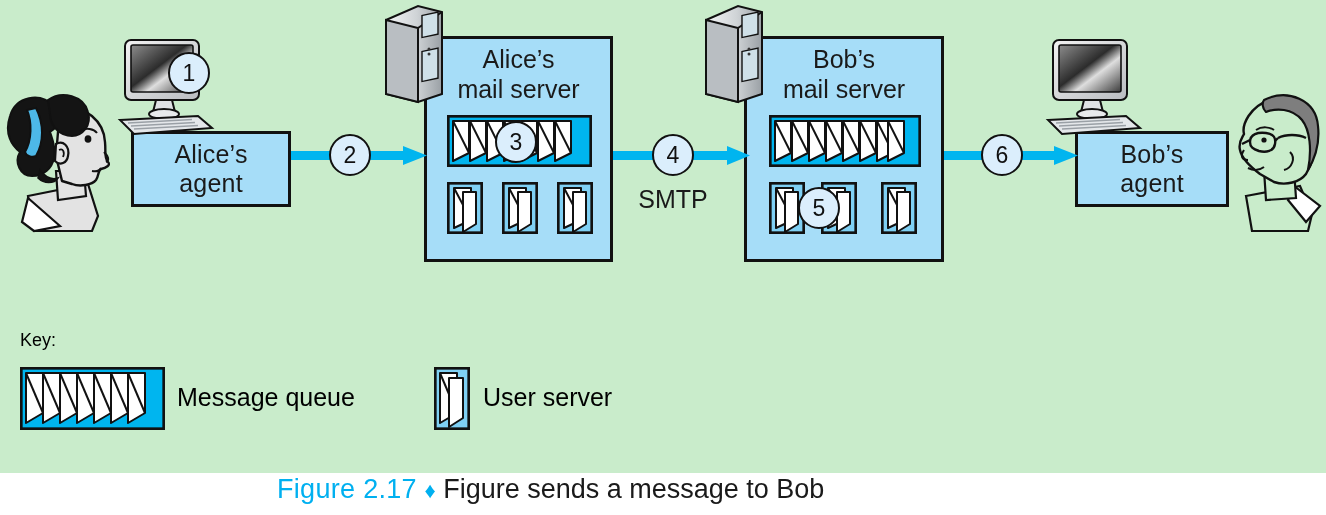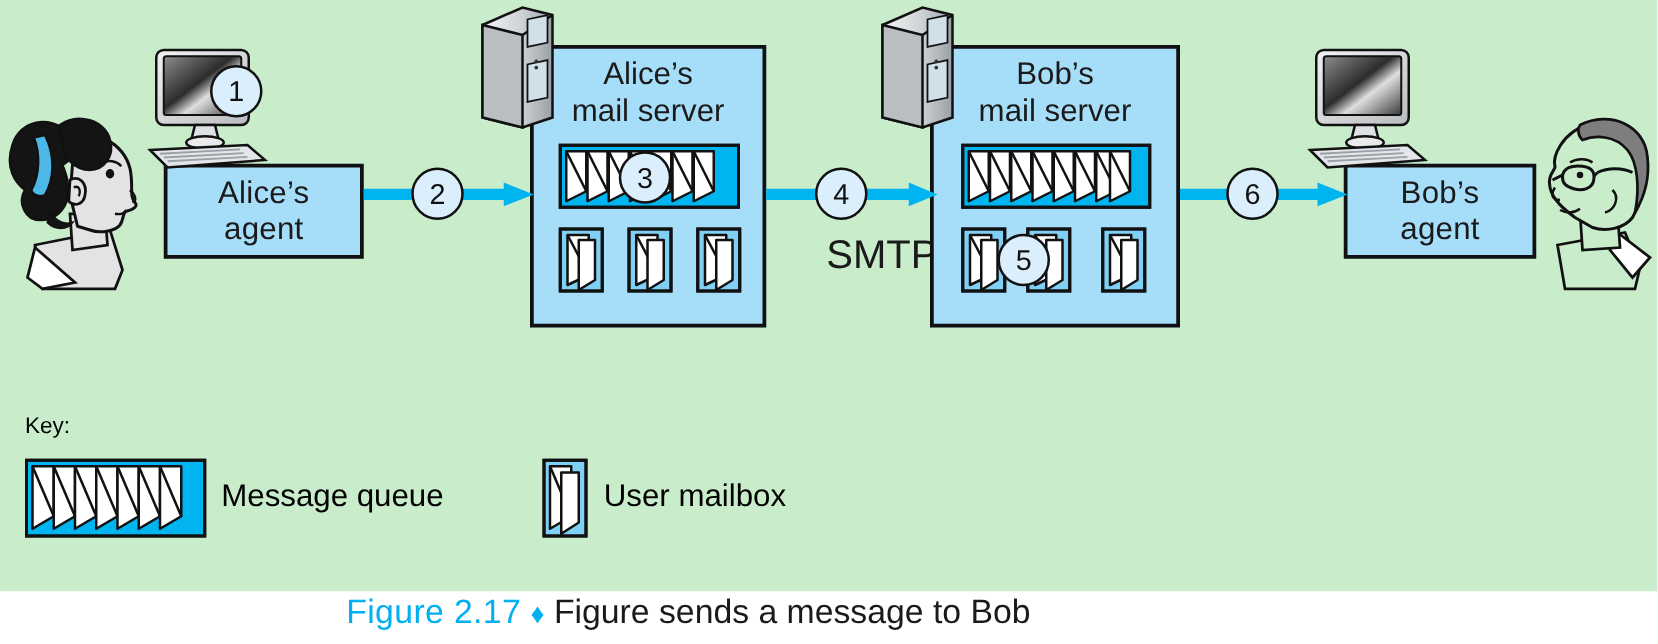--- a/index.html
+++ b/index.html
@@ -21,23 +21,22 @@
     color:#1a1a1a;font-size:25px;line-height:30px;font-family:"Liberation Sans",sans-serif;
   }
   .step-circle{
     position:absolute;width:42px;height:42px;border-radius:50%;
     background:#dbeefc;border:2.5px solid #111;box-sizing:border-box;
     display:flex;align-items:center;justify-content:center;
     font-size:23px;color:#111;font-family:"Liberation Sans",sans-serif;
     z-index:40;
   }
   .proto-label{
-    position:absolute;font-size:32px;color:#1a1a1a;text-align:left;
+    position:absolute;font-size:25px;color:#1a1a1a;text-align:center;
     font-family:"Liberation Sans",sans-serif;
-    margin-left:48px;
   }
   .key-title{position:absolute;font-size:18px;color:#000000;}
   .key-text{position:absolute;font-size:25px;color:#000000;}
   .caption{
     position:absolute;left:277px;top:474px;font-size:27px;
     white-space:nowrap;font-family:"Liberation Sans",sans-serif;color:#1a1a1a;
   }
   .caption b{color:#00b0f0;font-weight:normal;letter-spacing:.3px;}
   .caption .dia{color:#00b0f0;font-size:22px;}
   svg{display:block;overflow:visible;}
@@ -429,19 +428,19 @@
 
   <div class="abs" style="left:434px;top:367px;">
     <svg width="36" height="63" viewBox="0 0 36 63">
       <rect x="1.2" y="1.2" width="33.6" height="60.6" fill="#7fd0f4" stroke="#111" stroke-width="2.4"></rect>
       <path d="M6 6 L23 6 L23 46 L6 56 Z" fill="#ffffff" stroke="#111" stroke-width="2" stroke-linejoin="round"></path>
       <path d="M6 6 L23 46" fill="none" stroke="#111" stroke-width="2"></path>
       <path d="M15 11 L29 11 L29 51 L15 60 Z" fill="#ffffff" stroke="#111" stroke-width="2" stroke-linejoin="round"></path>
       <rect x="1.2" y="1.2" width="33.6" height="60.6" fill="none" stroke="#111" stroke-width="2.4"></rect>
     </svg>
   </div>
-  <div class="key-text" style="left:483px;top:383px;">User mailbox</div>
+  <div class="key-text" style="left:483px;top:383px;">User server</div>
 
   <div class="caption">
     <b>Figure 2.17</b><span>&nbsp;</span><span class="dia">♦</span><span>&nbsp;</span><span>Figure sends a message to Bob</span>
   </div>
 
 </div>
 
 </body></html>

